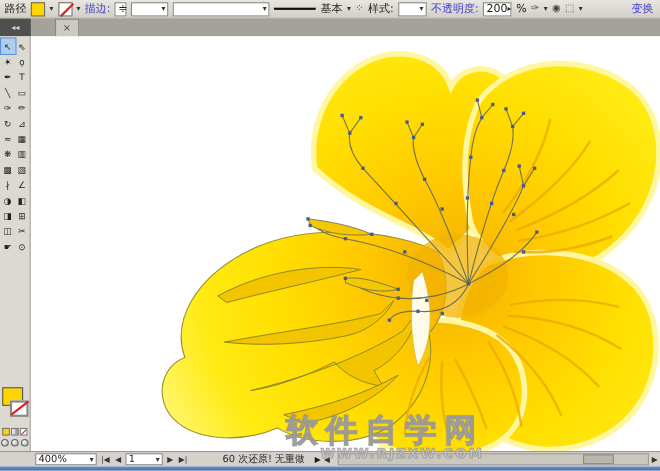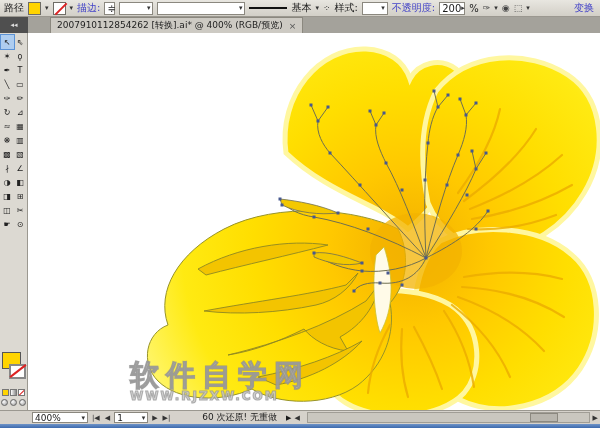--- a/index.html
+++ b/index.html
@@ -52,21 +52,21 @@
   .mini-btn.grad { background:linear-gradient(90deg,#fff,#888); }
   .mini-btn.none { background:#fff; position:relative; overflow:hidden; }
   .mini-btn.none::after{ content:""; position:absolute; left:-2px; top:2px; width:10px;
     border-top:1px solid #d22; transform:rotate(-45deg); }
   #mode-buttons { display:flex; justify-content:center; gap:2px; padding-bottom:4px; }
   .mode-btn { width:7px; height:7px; border-radius:50%; border:1px solid #666;
     background:radial-gradient(circle at 35% 35%, #fdfdfd,#9a9a9a); }
 
   
   #canvas { position:absolute; left:28px; top:33px; width:572px; height:377px; background:#fff; }
-  #watermark { position:absolute; left:130px; top:360px; width:310px; text-align:left;
+  #watermark { position:absolute; left:130px; top:376px; width:310px; text-align:right;
     z-index:40; pointer-events:none; line-height:1.05; }
   #wm-title { font-size:29px; font-weight:bold; letter-spacing:7px;
     color:rgba(255,255,255,0.45); -webkit-text-stroke:1px rgba(140,140,140,0.75);
     text-shadow:0 0 1px rgba(130,130,130,0.8); }
   #wm-url { font-size:12px; font-weight:bold; letter-spacing:2px;
     color:rgba(255,255,255,0.45); -webkit-text-stroke:1px rgba(150,150,150,0.7);
     text-shadow:0 0 1px rgba(140,140,140,0.8); }
 
   
   #status-bar { position:absolute; left:0; top:410px; width:600px; height:14px;
@@ -128,21 +128,20 @@
     <span class="dd-arrow">▾</span>
     <span class="cb-icon">◉</span>
     <span class="cb-icon">⬚</span>
     <span class="dd-arrow">▾</span>
     <span class="cb-link" style="margin-left:auto;margin-right:2px;text-align:center;">变换</span>
   </div>
 
   <div id="tab-bar">
     <div id="tool-header">◂◂</div>
     <div id="doc-tab">
-      <span>2007910112854262 [转换].ai* @ 400% (RGB/预览)</span>
       <span id="tab-close">×</span>
     </div>
   </div>
 
   <div id="toolbox">
     <div id="tools-grid">
         <div class="tool selected">↖</div>
         <div class="tool">⇖</div>
         <div class="tool">✶</div>
         <div class="tool">ϙ</div>

